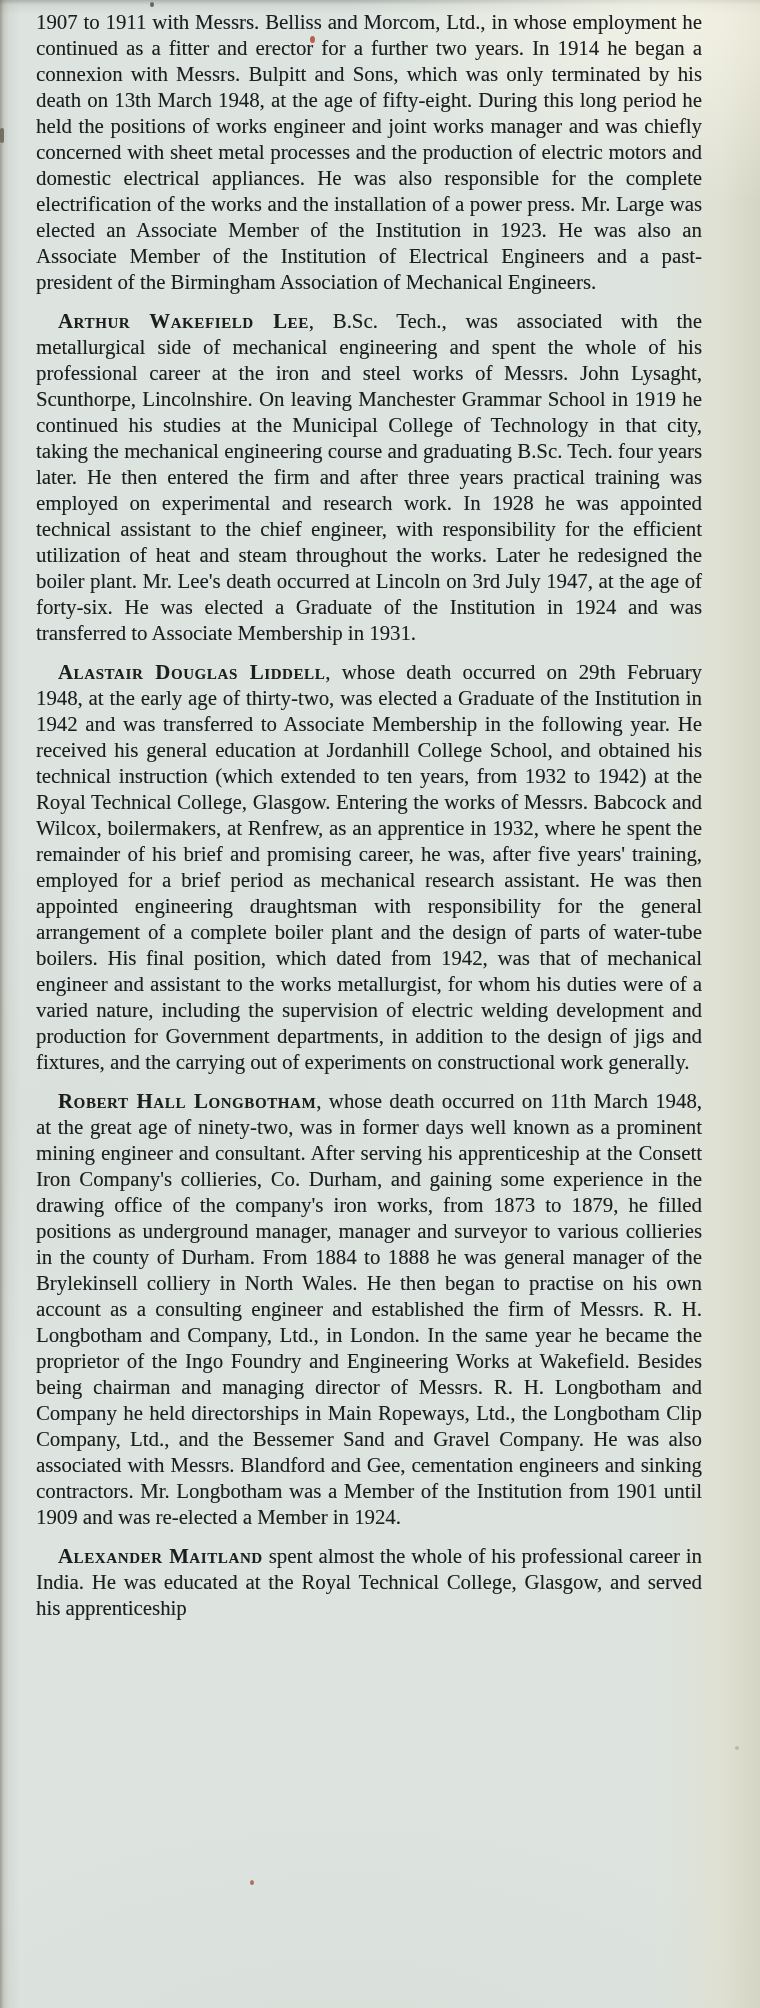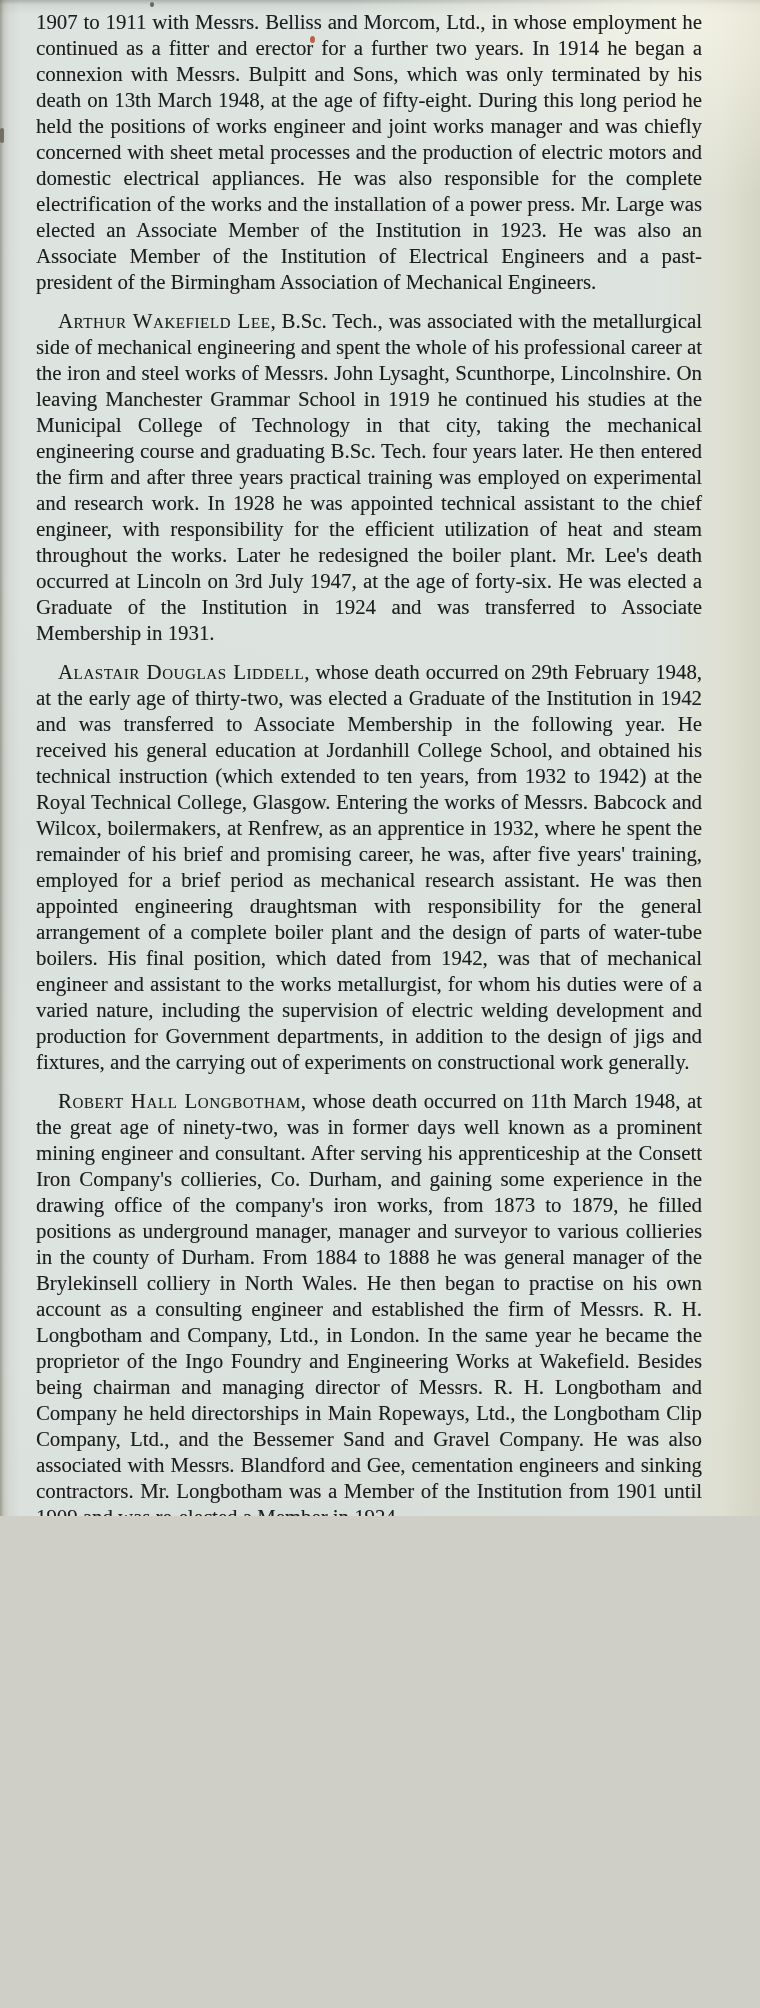--- a/index.html
+++ b/index.html
@@ -1,21 +1,21 @@
 <!DOCTYPE html>
 <html lang="en"><head>
 <meta charset="utf-8">
 <style>
   html, body { margin: 0; padding: 0; }
   body { width: 760px; background: #cfcfc8; }
 
   .page {
     position: relative;
     width: 760px;
-    height: 1516px;
+    height: 2008px;
     overflow: hidden;
     background:
       
       radial-gradient(ellipse 520px 300px at 88% 1%, rgba(248,246,232,0.75), rgba(248,246,232,0) 62%),
       
       linear-gradient(90deg, rgba(105,100,86,0.55) 0px, rgba(120,115,100,0.22) 4px, rgba(150,148,135,0.12) 9px, rgba(150,148,135,0) 20px),
       
       linear-gradient(180deg, rgba(100,102,95,0.40) 0px, rgba(110,112,105,0.10) 5px, rgba(110,112,105,0) 15px),
       
       linear-gradient(90deg, rgba(0,0,0,0) 86%, rgba(226,219,190,0.40) 95%, rgba(205,198,170,0.50) 100%),
@@ -36,21 +36,21 @@
     color: #1d1d20;
     text-align: justify;
     text-shadow: 0.2px 0.2px 0.3px rgba(25,25,28,0.35);
   }
 
   .para { margin: 0 0 13px 0; }
   .para.indent { text-indent: 22px; }
 
   .lead {
     font-variant: small-caps;
-    font-weight: 400;
+    font-weight: 700;
     letter-spacing: 0.6px;
   }
   .lead-suffix { font-weight: 400; }
 
   
   .artifact { position: absolute; border-radius: 50%; }
   .speck-red-1   { left: 310px; top: 36px;   width: 5px; height: 7px; background: #b14a2e; opacity: 0.85; }
   .speck-dark    { left: 150px; top: 2px;    width: 4px; height: 5px; background: #4a4a44; opacity: 0.8; }
   .edge-mark     { left: 0px;   top: 128px;  width: 4px; height: 15px; background: #6b675c; border-radius: 2px; opacity: 0.9; }
   .speck-red-2   { left: 250px; top: 1880px; width: 4px; height: 5px; background: #a4543c; opacity: 0.8; }
@@ -70,15 +70,16 @@
   <div class="text-block">
 
     <p class="para"><span class="lead"></span><span class="lead-suffix"></span><span>1907 to 1911 with Messrs. Belliss and Morcom, Ltd., in whose employment he continued as a fitter and erector for a further two years. In 1914 he began a connexion with Messrs. Bulpitt and Sons, which was only terminated by his death on 13th March 1948, at the age of fifty-eight. During this long period he held the positions of works engineer and joint works manager and was chiefly concerned with sheet metal processes and the production of electric motors and domestic electrical appliances. He was also responsible for the complete electrification of the works and the installation of a power press. Mr. Large was elected an Associate Member of the Institution in 1923. He was also an Associate Member of the Institution of Electrical Engineers and a past-president of the Birmingham Association of Mechanical Engineers.</span></p>
 
     <p class="para indent"><span class="lead">Arthur Wakefield Lee</span><span class="lead-suffix">, B.Sc. Tech.,</span><span> was associated with the metallurgical side of mechanical engineering and spent the whole of his professional career at the iron and steel works of Messrs. John Lysaght, Scunthorpe, Lincolnshire. On leaving Manchester Grammar School in 1919 he continued his studies at the Municipal College of Technology in that city, taking the mechanical engineering course and graduating B.Sc. Tech. four years later. He then entered the firm and after three years practical training was employed on experimental and research work. In 1928 he was appointed technical assistant to the chief engineer, with responsibility for the efficient utilization of heat and steam throughout the works. Later he redesigned the boiler plant. Mr. Lee's death occurred at Lincoln on 3rd July 1947, at the age of forty-six. He was elected a Graduate of the Institution in 1924 and was transferred to Associate Membership in 1931.</span></p>
 
     <p class="para indent"><span class="lead">Alastair Douglas Liddell</span><span class="lead-suffix">,</span><span> whose death occurred on 29th February 1948, at the early age of thirty-two, was elected a Graduate of the Institution in 1942 and was transferred to Associate Membership in the following year. He received his general education at Jordanhill College School, and obtained his technical instruction (which extended to ten years, from 1932 to 1942) at the Royal Technical College, Glasgow. Entering the works of Messrs. Babcock and Wilcox, boilermakers, at Renfrew, as an apprentice in 1932, where he spent the remainder of his brief and promising career, he was, after five years' training, employed for a brief period as mechanical research assistant. He was then appointed engineering draughtsman with responsibility for the general arrangement of a complete boiler plant and the design of parts of water-tube boilers. His final position, which dated from 1942, was that of mechanical engineer and assistant to the works metallurgist, for whom his duties were of a varied nature, including the supervision of electric welding development and production for Government departments, in addition to the design of jigs and fixtures, and the carrying out of experiments on constructional work generally.</span></p>
 
     <p class="para indent"><span class="lead">Robert Hall Longbotham</span><span class="lead-suffix">,</span><span> whose death occurred on 11th March 1948, at the great age of ninety-two, was in former days well known as a prominent mining engineer and consultant. After serving his apprenticeship at the Consett Iron Company's collieries, Co. Durham, and gaining some experience in the drawing office of the company's iron works, from 1873 to 1879, he filled positions as underground manager, manager and surveyor to various collieries in the county of Durham. From 1884 to 1888 he was general manager of the Brylekinsell colliery in North Wales. He then began to practise on his own account as a consulting engineer and established the firm of Messrs. R. H. Longbotham and Company, Ltd., in London. In the same year he became the proprietor of the Ingo Foundry and Engineering Works at Wakefield. Besides being chairman and managing director of Messrs. R. H. Longbotham and Company he held directorships in Main Ropeways, Ltd., the Longbotham Clip Company, Ltd., and the Bessemer Sand and Gravel Company. He was also associated with Messrs. Blandford and Gee, cementation engineers and sinking contractors. Mr. Longbotham was a Member of the Institution from 1901 until 1909 and was re-elected a Member in 1924.</span></p>
 
+    <p class="para indent"><span class="lead">Alexander Maitland</span><span class="lead-suffix"></span><span> spent almost the whole of his professional career in India. He was educated at the Royal Technical College, Glasgow, and served his apprenticeship</span></p>
 
   </div>
 </div>
 
 </body></html>

